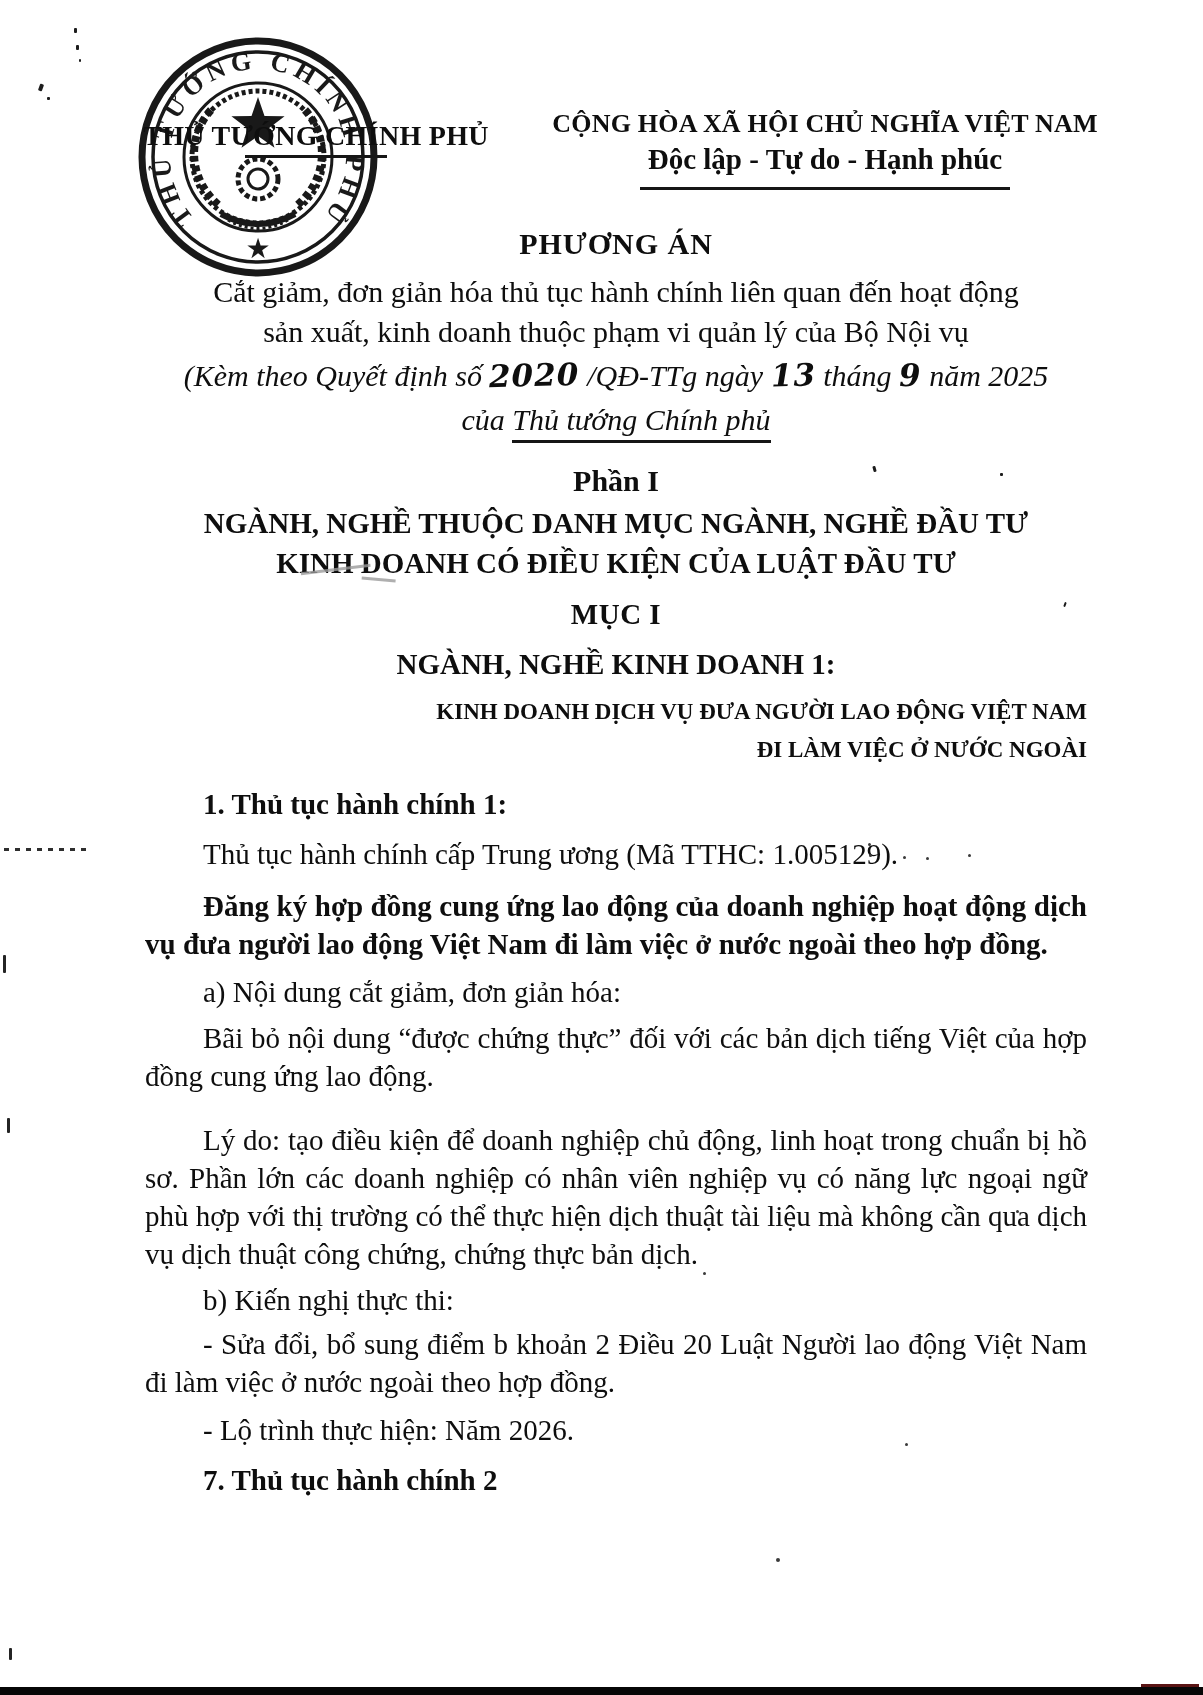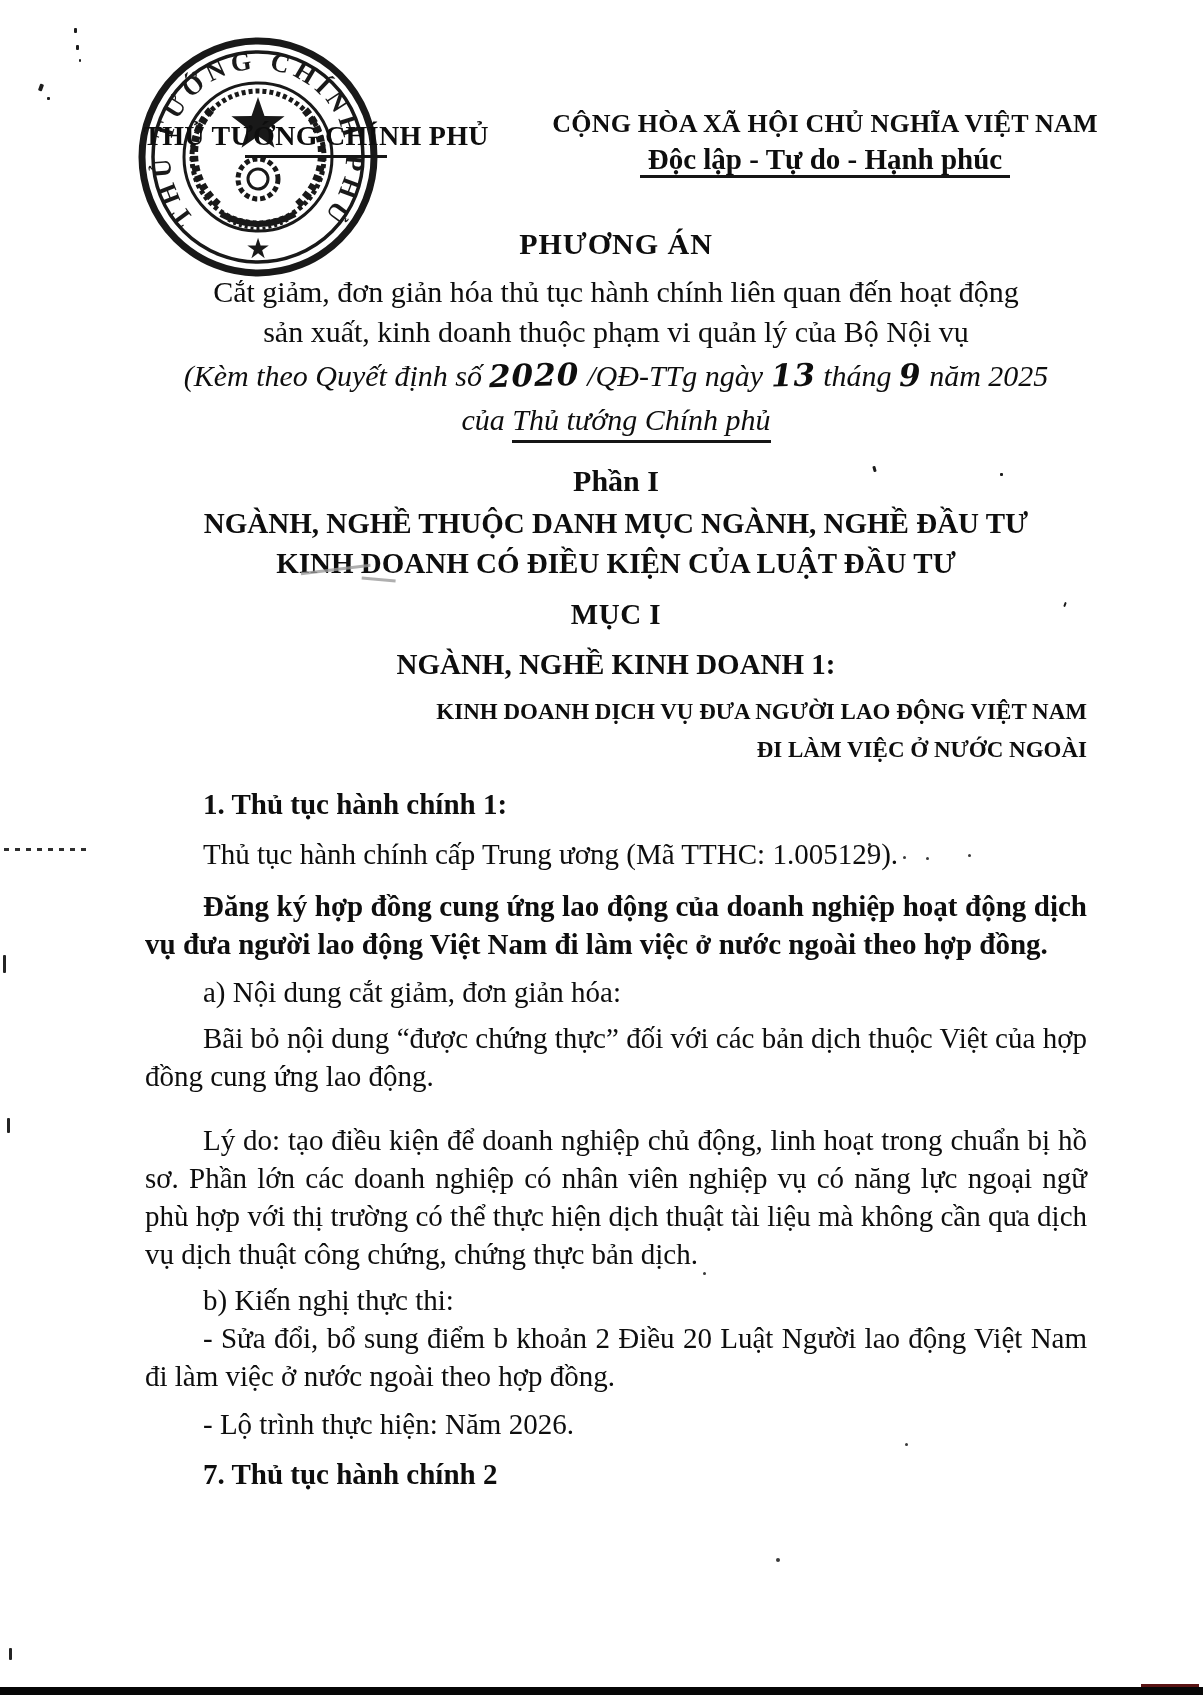--- a/index.html
+++ b/index.html
@@ -19,21 +19,21 @@
   .header-left{
     position:absolute;left:116px;top:121px;width:400px;text-align:center;
     font-weight:bold;font-size:28px;line-height:30px;white-space:nowrap;letter-spacing:.3px;
   }
   .header-left .rule{width:142px;height:3px;background:#161616;margin:4px auto 0;}
 
   .header-right{position:absolute;left:543px;top:108px;width:564px;text-align:center;}
   .hr1{font-weight:bold;font-size:26px;line-height:32px;white-space:nowrap;letter-spacing:.2px;}
   .hr2{
     display:inline-block;font-weight:bold;font-size:29px;line-height:32px;margin-top:3px;
-    padding:0 8px 0;border-bottom:3px solid #161616;white-space:nowrap;
+    padding:0 8px 12px;border-bottom:3px solid #161616;white-space:nowrap;
   }
 
   
   .content{position:absolute;left:145px;top:224px;width:942px;font-size:29px;line-height:38px;}
   .doc-heading{font-size:30px;line-height:40px;font-weight:bold;text-align:center;letter-spacing:1px;}
   .doc-title{font-size:30px;line-height:40px;font-weight:normal;text-align:center;margin-top:8px;}
   .subtitle{font-size:30px;line-height:42px;font-style:italic;text-align:center;margin-top:2px;white-space:nowrap;}
   .subtitle2{white-space:normal;}
   .hand{
     font-family:"DejaVu Serif",serif;font-weight:bold;font-size:31px;letter-spacing:1px;
@@ -41,21 +41,21 @@
   }
   .u-part{border-bottom:3px solid #161616;padding-bottom:4px;}
   .phan{margin-top:20px;font-size:30px;line-height:40px;font-weight:bold;text-align:center;}
   .part-title{font-size:29px;line-height:40px;font-weight:bold;text-align:center;margin-top:2px;}
   .muc{margin-top:12px;font-size:29px;line-height:38px;font-weight:bold;text-align:center;letter-spacing:.5px;}
   .section-sub{margin-top:12px;font-size:29px;line-height:38px;font-weight:bold;text-align:center;}
   .section-title{margin-top:10px;font-size:23px;line-height:38px;font-weight:bold;text-align:right;}
   .para{text-indent:58px;text-align:justify;}
   .bold{font-weight:bold;}
   .p1{margin-top:16px;}.p2{margin-top:12px;}.p3{margin-top:14px;}.p4{margin-top:10px;}
-  .p5{margin-top:8px;}.p6{margin-top:26px;}.p7{margin-top:8px;}.p8{}
+  .p5{margin-top:8px;}.p6{margin-top:26px;}.p7{margin-top:8px;}.p8{margin-top:6px;}
   .p9{margin-top:10px;}.p10{margin-top:12px;}.p11{margin-top:14px;}
 
   
   .speck{position:absolute;background:#1d1d1d;border-radius:1px;}
   .dotsrow{
     position:absolute;left:4px;top:848px;width:88px;height:3px;
     background:repeating-linear-gradient(90deg,#2e2e2e 0 5px,transparent 5px 11px);
   }
   .tick{position:absolute;width:3px;background:#242424;border-radius:1px;}
   .ndot{position:absolute;background:#3a3a3a;border-radius:50%;}
@@ -124,21 +124,21 @@
     <div class="section-sub">NGÀNH, NGHỀ KINH DOANH 1:</div>
     <div class="section-title">
       <div>KINH DOANH DỊCH VỤ ĐƯA NGƯỜI LAO ĐỘNG VIỆT NAM</div>
       <div>ĐI LÀM VIỆC Ở NƯỚC NGOÀI</div>
     </div>
 
     <div class="para p1 bold">1. Thủ tục hành chính 1:</div>
     <div class="para p2">Thủ tục hành chính cấp Trung ương (Mã TTHC: 1.005129).</div>
     <div class="para p3 bold">Đăng ký hợp đồng cung ứng lao động của doanh nghiệp hoạt động dịch vụ đưa người lao động Việt Nam đi làm việc ở nước ngoài theo hợp đồng.</div>
     <div class="para p4">a) Nội dung cắt giảm, đơn giản hóa:</div>
-    <div class="para p5">Bãi bỏ nội dung “được chứng thực” đối với các bản dịch thuộc Việt của hợp đồng cung ứng lao động.</div>
+    <div class="para p5">Bãi bỏ nội dung “được chứng thực” đối với các bản dịch tiếng Việt của hợp đồng cung ứng lao động.</div>
     <div class="para p6">Lý do: tạo điều kiện để doanh nghiệp chủ động, linh hoạt trong chuẩn bị hồ sơ. Phần lớn các doanh nghiệp có nhân viên nghiệp vụ có năng lực ngoại ngữ phù hợp với thị trường có thể thực hiện dịch thuật tài liệu mà không cần qua dịch vụ dịch thuật công chứng, chứng thực bản dịch.</div>
     <div class="para p7">b) Kiến nghị thực thi:</div>
     <div class="para p8">- Sửa đổi, bổ sung điểm b khoản 2 Điều 20 Luật Người lao động Việt Nam đi làm việc ở nước ngoài theo hợp đồng.</div>
     <div class="para p9">- Lộ trình thực hiện: Năm 2026.</div>
     <div class="para p10 bold">7. Thủ tục hành chính 2</div>
   </div>
 
   <div class="speck" style="left:74px;top:28px;width:3px;height:5px;"></div>
   <div class="speck" style="left:76px;top:45px;width:3px;height:5px;"></div>
   <div class="speck" style="left:79px;top:59px;width:2px;height:3px;"></div>

